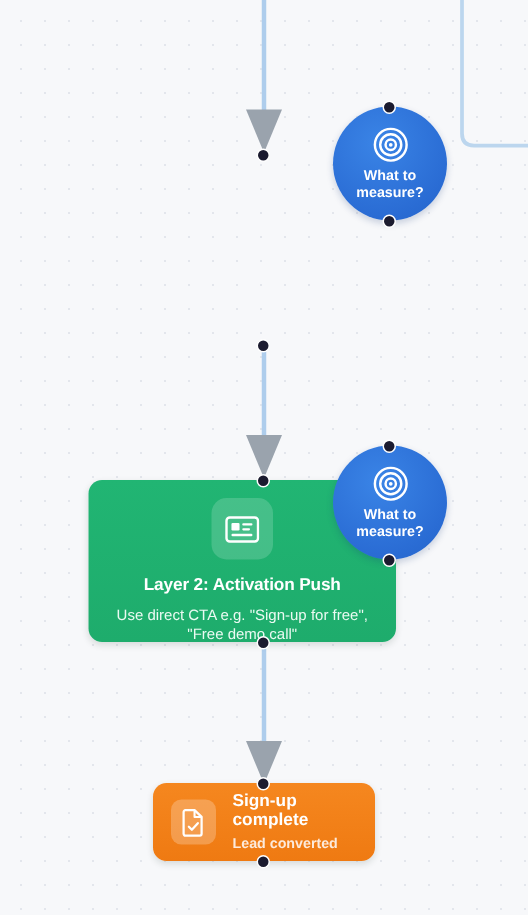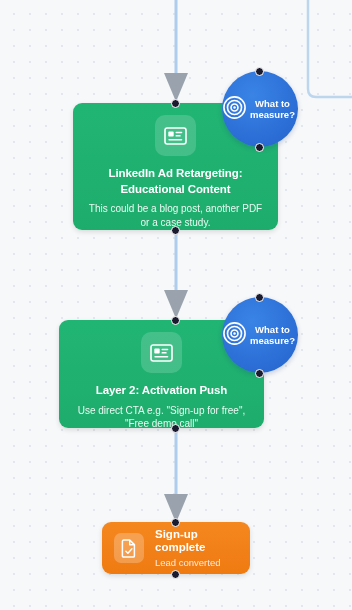--- a/index.html
+++ b/index.html
@@ -113,34 +113,35 @@
     line-height: 1.2;
   }
   .orange-title {
     font-size: 11.5px;
     font-weight: bold;
     color: #ffffff;
     margin: 0 0 2px 0;
   }
   .orange-sub {
     font-size: 9.5px;
-    font-weight: normal;
+    font-weight: bold;
     color: #fdeadb;
     margin: 0;
   }
 
   
   .badge {
     position: absolute;
     width: 76px;
     height: 76px;
     border-radius: 50%;
     background: radial-gradient(circle at 40% 32%, #3a84e6 0%, #2a6cd4 70%, #2463c8 100%);
     color: #ffffff;
     display: flex;
+    flex-direction: column;
     align-items: center;
     justify-content: center;
     z-index: 5;
     box-shadow: 0 2px 5px rgba(25,55,120,0.22);
   }
   .badge-icon {
     margin-bottom: 3px;
     line-height: 0;
   }
   .badge-label {
@@ -165,66 +166,51 @@
 
     <path d="M176,0 L176,97" stroke="#aecdec" stroke-width="3" fill="none" marker-end="url(#arrow)"></path>
 
     <path d="M176,231 L176,314" stroke="#aecdec" stroke-width="3" fill="none" marker-end="url(#arrow)"></path>
 
     <path d="M176,430 L176,518" stroke="#aecdec" stroke-width="3" fill="none" marker-end="url(#arrow)"></path>
 
     <path d="M352,97 L316,97 Q308,97 308,89 L308,-10" stroke="#bcd6ee" stroke-width="2.5" fill="none" stroke-linecap="round"></path>
   </svg>
 
-  <div class="node node-green" style="left:73px; top:103px; width:205px; height:127px;">
+
+  <div class="port" style="left:171px; top:99px;"></div>
+  <div class="port" style="left:171px; top:226px;"></div>
+
+  <div class="badge" style="left:222px; top:71px;">
+    <span class="badge-icon">
+      <svg width="25" height="25" viewBox="0 0 26 26" xmlns="http://www.w3.org/2000/svg">
+        <circle cx="13" cy="13" r="11" fill="none" stroke="#ffffff" stroke-width="1.7"></circle>
+        <circle cx="13" cy="13" r="7.3" fill="none" stroke="#ffffff" stroke-width="1.7"></circle>
+        <circle cx="13" cy="13" r="3.6" fill="none" stroke="#ffffff" stroke-width="1.7"></circle>
+        <circle cx="13" cy="13" r="1.3" fill="#ffffff"></circle>
+      </svg>
+    </span>
+    <span class="badge-label">What to measure?</span>
+  </div>
+
+  <div class="port" style="left:255px; top:67px;"></div>
+  <div class="port" style="left:255px; top:143px;"></div>
+
+  <div class="node node-green" style="left:59px; top:320px; width:205px; height:108px;">
 
     <div class="node-icon-wrap">
       <svg width="23" height="18" viewBox="0 0 23 18" xmlns="http://www.w3.org/2000/svg">
         <rect x="1" y="1" width="21" height="16" rx="2.2" fill="none" stroke="#ffffff" stroke-width="1.6"></rect>
         <rect x="4.3" y="4.6" width="5.4" height="5" rx="0.8" fill="#ffffff"></rect>
         <rect x="11.5" y="4.8" width="6.8" height="1.5" rx="0.7" fill="#ffffff"></rect>
         <rect x="11.5" y="8.1" width="5.2" height="1.5" rx="0.7" fill="#ffffff"></rect>
         <rect x="4.3" y="11.9" width="14" height="1.6" rx="0.8" fill="#ffffff"></rect>
       </svg>
     </div>
 
-    <p class="node-title">LinkedIn Ad Retargeting: Educational Content</p>
-    <p class="node-desc">This could be a blog post, another PDF or a case study.</p>
-  </div>
-
-  <div class="port" style="left:171px; top:99px;"></div>
-  <div class="port" style="left:171px; top:226px;"></div>
-
-  <div class="badge" style="left:222px; top:71px;">
-    <span class="badge-icon">
-      <svg width="25" height="25" viewBox="0 0 26 26" xmlns="http://www.w3.org/2000/svg">
-        <circle cx="13" cy="13" r="11" fill="none" stroke="#ffffff" stroke-width="1.7"></circle>
-        <circle cx="13" cy="13" r="7.3" fill="none" stroke="#ffffff" stroke-width="1.7"></circle>
-        <circle cx="13" cy="13" r="3.6" fill="none" stroke="#ffffff" stroke-width="1.7"></circle>
-        <circle cx="13" cy="13" r="1.3" fill="#ffffff"></circle>
-      </svg>
-    </span>
-    <span class="badge-label">What to measure?</span>
-  </div>
-
-  <div class="port" style="left:255px; top:67px;"></div>
-  <div class="port" style="left:255px; top:143px;"></div>
-
-  <div class="node node-green" style="left:59px; top:320px; width:205px; height:108px;">
-
-    <div class="node-icon-wrap">
-      <svg width="23" height="18" viewBox="0 0 23 18" xmlns="http://www.w3.org/2000/svg">
-        <rect x="1" y="1" width="21" height="16" rx="2.2" fill="none" stroke="#ffffff" stroke-width="1.6"></rect>
-        <rect x="4.3" y="4.6" width="5.4" height="5" rx="0.8" fill="#ffffff"></rect>
-        <rect x="11.5" y="4.8" width="6.8" height="1.5" rx="0.7" fill="#ffffff"></rect>
-        <rect x="11.5" y="8.1" width="5.2" height="1.5" rx="0.7" fill="#ffffff"></rect>
-        <rect x="4.3" y="11.9" width="14" height="1.6" rx="0.8" fill="#ffffff"></rect>
-      </svg>
-    </div>
-
     <p class="node-title">Layer 2: Activation Push</p>
     <p class="node-desc">Use direct CTA e.g. "Sign-up for free", "Free demo call"</p>
   </div>
 
   <div class="port" style="left:171px; top:316px;"></div>
   <div class="port" style="left:171px; top:424px;"></div>
 
   <div class="badge" style="left:222px; top:297px;">
     <span class="badge-icon">
       <svg width="25" height="25" viewBox="0 0 26 26" xmlns="http://www.w3.org/2000/svg">

